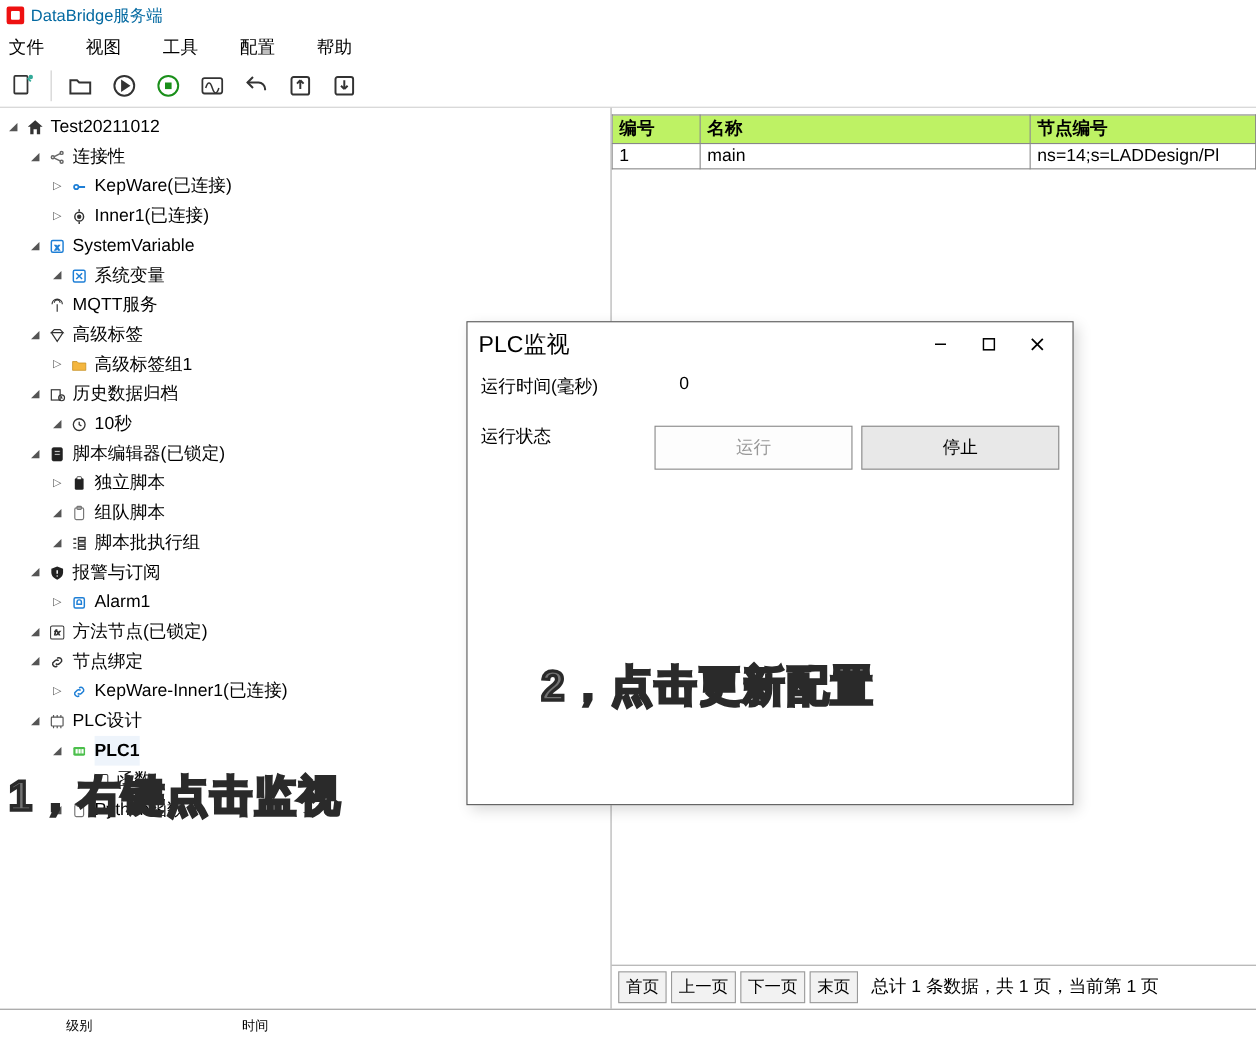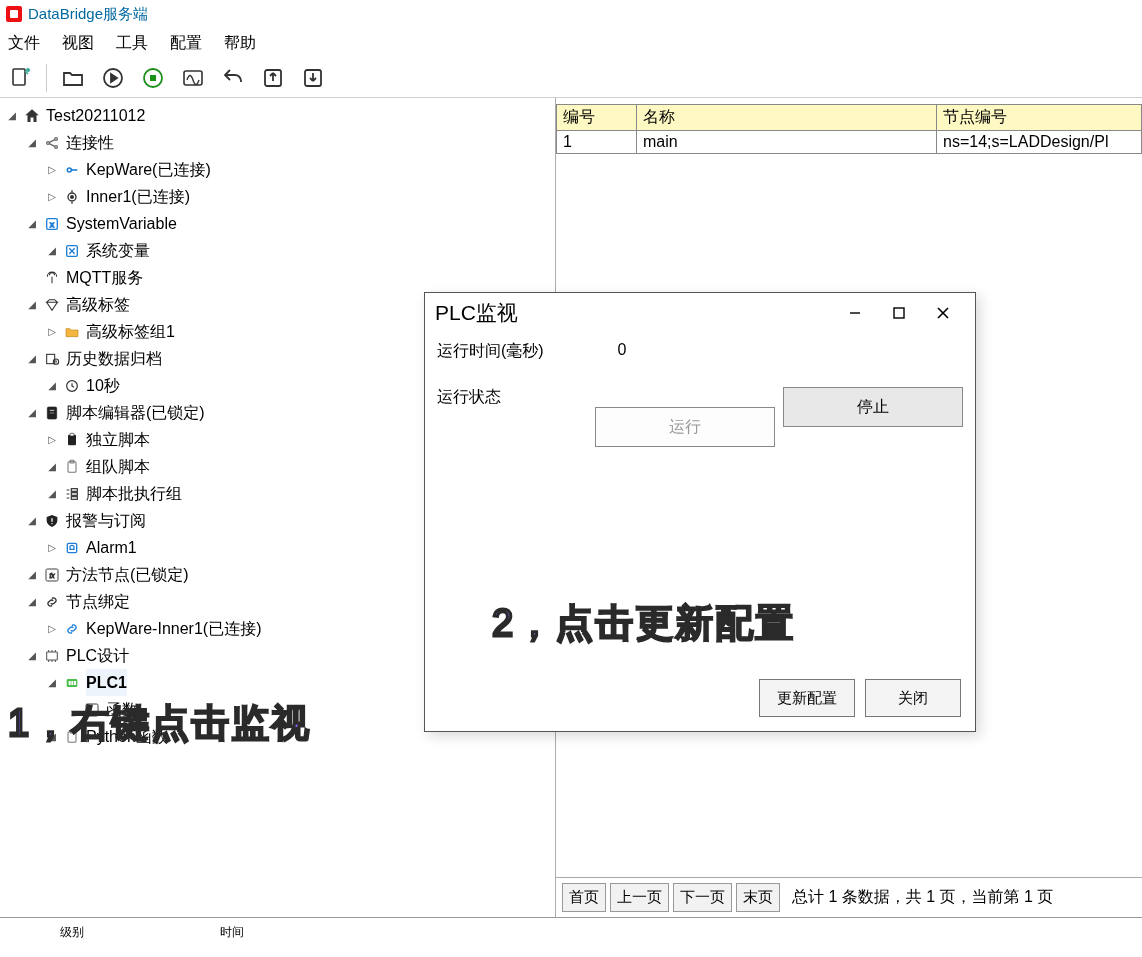--- a/index.html
+++ b/index.html
@@ -2,21 +2,21 @@
 <html><head>
 <meta charset="utf-8">
 <style>
 * { box-sizing: border-box; margin: 0; padding: 0; font-family: "Microsoft YaHei", "Segoe UI", sans-serif; }
 body { background: #fff; width: 1142px; height: 957px; overflow: hidden; position: relative; font-size: 15px; color: #000; }
 
 .title-bar { height: 28px; display: flex; align-items: center; padding-left: 6px; border-bottom: 0; background: #fff; color: #0369a1; font-size: 15px; }
 .title-bar .app-icon { width: 16px; height: 16px; margin-right: 6px; background: #e11; border-radius: 2px; display:inline-block; position:relative; }
 .title-bar .app-icon::after{content:"";position:absolute;background:#fff;width:8px;height:8px;left:4px;top:4px;border-radius:1px;}
 
-.menu-bar { height: 30px; display: flex; align-items: center; padding-left: 8px; gap: 22px; font-size: 16px; }
+.menu-bar { height: 30px; display: flex; align-items: center; padding-left: 8px; gap: 38px; font-size: 16px; }
 .menu-bar span { cursor: default; }
 
 .tool-bar { height: 40px; display: flex; align-items: center; padding-left: 6px; gap: 12px; border-bottom: 1px solid #d0d0d0; }
 .tool-bar .tbtn { width: 28px; height: 28px; display: flex; align-items: center; justify-content: center; }
 .tool-bar .sep { width: 1px; height: 28px; background: #ccc; }
 
 .workspace { display: flex; height: calc(957px - 28px - 30px - 40px - 40px); }
 .tree-panel { width: 556px; min-width:556px; border-right: 1px solid #ababab; overflow: auto; position:relative; }
 .tree { padding: 4px 0 0 4px; font-size: 16px; line-height: 27px; }
 .tree ul { list-style: none; padding-left: 20px; }
@@ -27,47 +27,47 @@
 .tree .tw.empty{visibility:hidden;}
 .tree .ic { width: 20px; height: 20px; display:inline-flex; align-items:center; justify-content:center; }
 .tree .lbl.bold { font-weight: 700; }
 .tree .lbl.sel { background:#eef4fb; }
 
 .right-pane { flex:1; display:flex; flex-direction:column; border-left:0; }
 .grid-area { flex:1; position:relative; overflow:hidden; }
 .grid { position:absolute; left:0; top:0; right:0; }
 .grid table { border-collapse: collapse; width: 100%; font-size:16px; }
 .grid th, .grid td { border:1px solid #888; padding:2px 6px; text-align:left; background:#fff; }
-.grid th { background:#fef9c3; font-weight:400; }
+.grid th { background:#bef264; font-weight:700; }
 .grid .hspacer { height:6px; }
 
 .pager { height: 40px; display:flex; align-items:center; gap:4px; padding-left:6px; border-top:1px solid #aaa; font-size:16px; }
 .pager .pbtn { border:1px solid #999; background:#f2f2f2; padding:4px 6px; font-size:15px; }
 .pager .pinfo { margin-left:8px; }
 
 .log-panel { height: 40px; border-top:1px solid #999; }
 .log-panel table { width:100%; border-collapse:collapse; font-size:12px; }
 .log-panel th { font-weight:400; padding:6px 40px; text-align:left; }
 .log-panel th:first-child{padding-left:60px;}
 
 .dialog { position:absolute; left:424px; top:292px; width:552px; height:440px; background:#fff; border:1px solid #555; box-shadow: 4px 4px 12px rgba(0,0,0,.15); display:flex; flex-direction:column; }
 .dialog .dtitle { height:40px; display:flex; align-items:center; padding:0 10px; font-size:21px; }
 .dialog .dtitle .spacer{flex:1;}
 .dialog .winbtn { width:44px; height:30px; display:flex; align-items:center; justify-content:center; font-size:14px; }
 .dialog .dbody { flex:1; padding:8px 12px; font-size:16px; }
 .dialog .drow { display:flex; align-items:flex-start; height:46px; }
 .dialog .dlabel { width:140px; }
 .dialog .dval { width:90px; text-align:center; }
 .dialog .dbtn { width:180px; height:40px; border:1px solid #888; background:#f7f7f7; display:flex; align-items:center; justify-content:center; margin-left:8px; }
-.dialog .dbtn.disabled{ color:#999; background:#fdfdfd;margin-top:20px; }
+.dialog .dbtn.disabled{ color:#999; background:#fdfdfd; }
 .dialog .dbtn.active{ background:#e8e8e8; }
 .dialog .dfooter{ display:flex; justify-content:flex-end; gap:10px; padding:10px 14px 14px; }
 .dialog .fbtn{ width:96px; height:38px; border:1px solid #777; background:#f4f4f4; display:flex;align-items:center;justify-content:center; }
 
-.anno { position:absolute; font-size:38px; font-weight:400; color:#8b5cf6; -webkit-text-stroke: 3px #2a2a2a; letter-spacing:2px; pointer-events:none; }
+.anno { position:absolute; font-size:38px; font-weight:700; color:#737373; -webkit-text-stroke: 3px #2a2a2a; letter-spacing:2px; pointer-events:none; }
 .anno1 { left:8px; top:698px; }
 .anno2 { left:492px; top:598px; }
 
 svg { display:block; }
 </style>
 </head>
 <body>
 
 <div class="title-bar">
   <span class="app-icon"></span>
@@ -521,20 +521,16 @@
       <div class="dlabel">运行时间(毫秒)</div>
       <div class="dval">0</div>
     </div>
     <div class="drow">
       <div class="dlabel">运行状态</div>
       <div style="flex:1"></div>
       <div class="dbtn disabled">运行</div>
       <div class="dbtn active">停止</div>
     </div>
   </div>
-  <div class="dfooter">
-    <div class="fbtn">更新配置</div>
-    <div class="fbtn">关闭</div>
-  </div>
 </div>
 
 <div class="anno anno1">1，右键点击监视</div>
 <div class="anno anno2">2，点击更新配置</div>
 
 </body></html>

